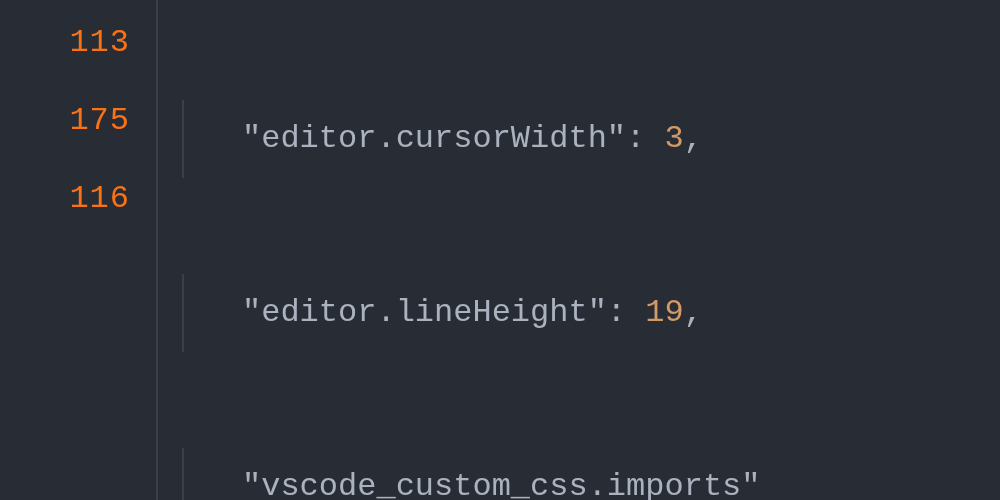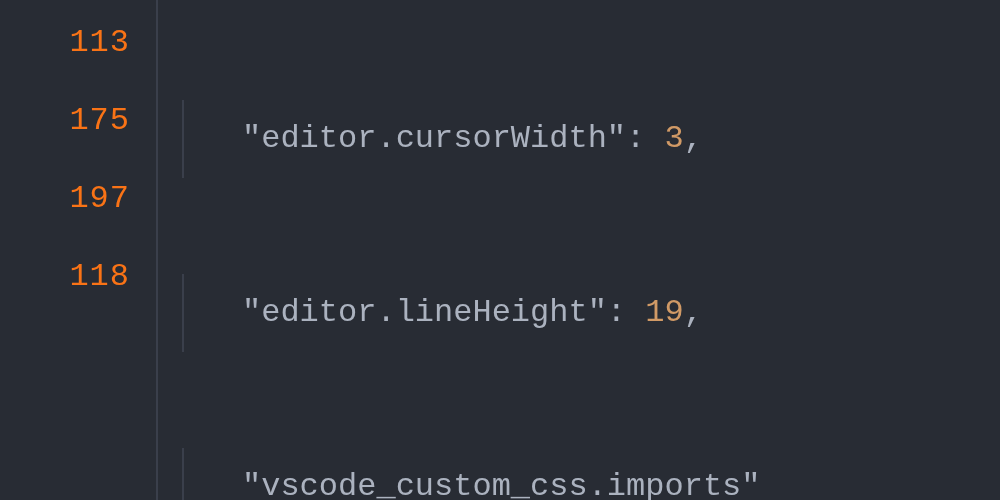--- a/index.html
+++ b/index.html
@@ -74,22 +74,21 @@
   .tok-num    { color: #d19a66; }
 </style>
 </head>
 <body>
 
 <div class="editor">
   <div class="gutter">
     <div class="gutter-border"></div>
     <div class="ln">113</div>
     <div class="ln">175</div>
-    <div class="ln">197</div>
-    <div class="ln">118</div>
+    <div class="ln">116</div>
   </div>
 
   <div class="code">
 
     <div class="row">
       <span class="indent-guide"></span>
       <span class="content">
         <span class="indent-pad"></span>
         <span class="tok-str">"editor.cursorWidth"</span><span class="tok-colon">: </span><span class="tok-num">3</span><span class="tok-punct">,</span>
       </span>

